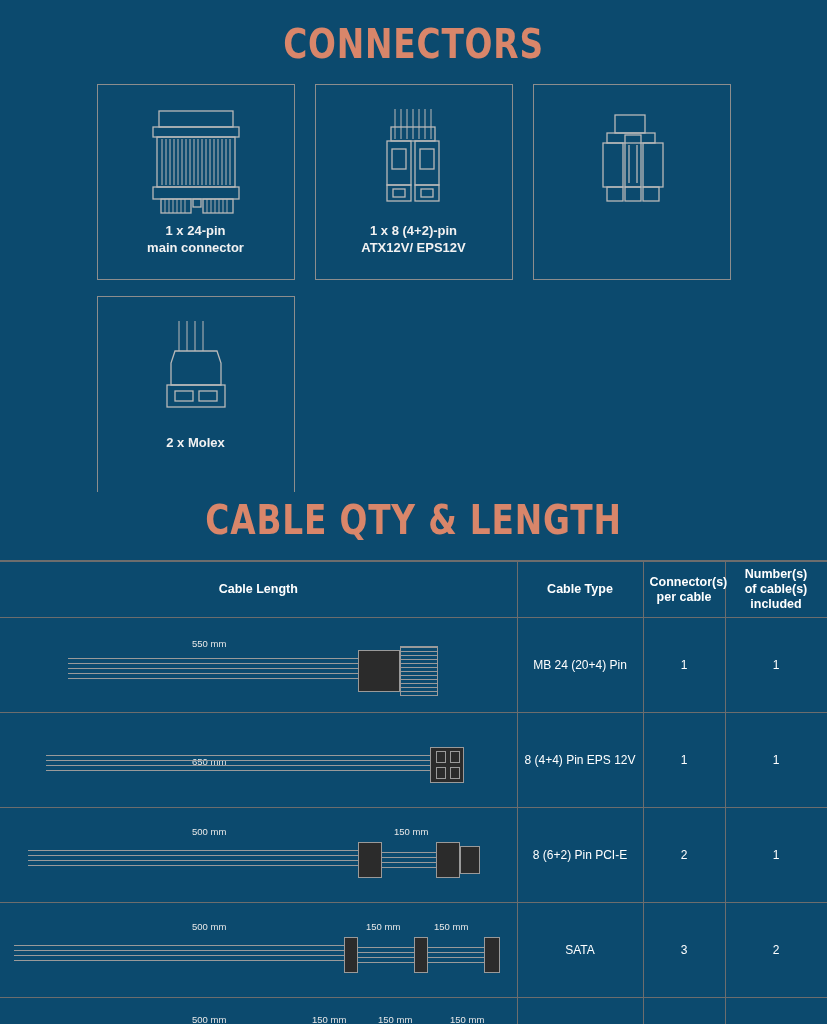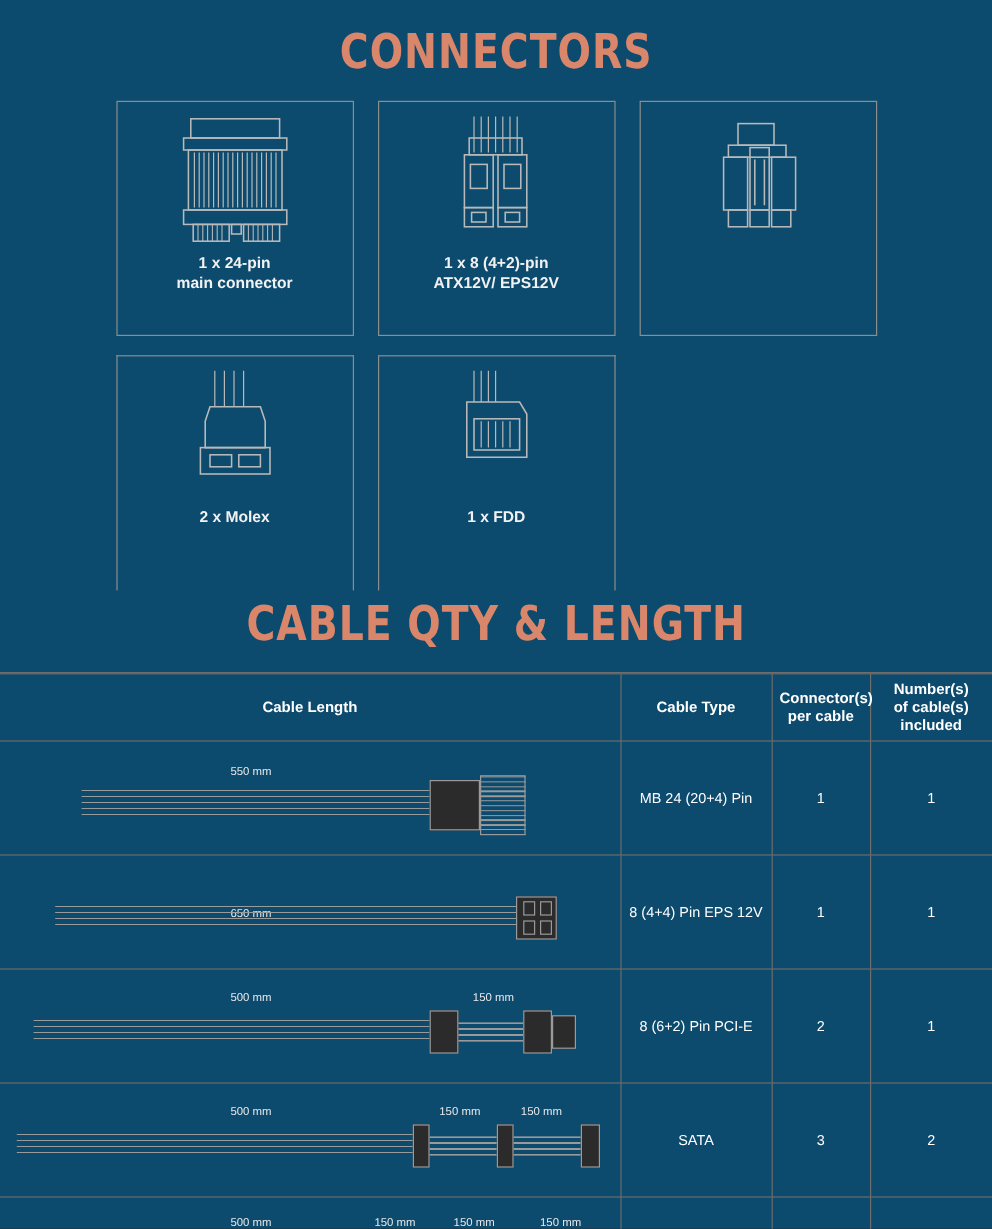--- a/index.html
+++ b/index.html
@@ -38,21 +38,21 @@
     display: grid;
     grid-template-columns: repeat(3, 198px);
     justify-content: center;
     column-gap: 20px;
     row-gap: 16px;
     margin-top: 18px;
   }
   .conn-cell {
     position: relative;
     height: 196px;
-    padding-top: 8px;
+    padding-top: 20px;
   }
   
   .conn-cell .bracket {
     position: absolute;
     inset: 0;
     border: 1px solid #8d8d8d;
     border-bottom: none;
     pointer-events: none;
   }
   .conn-cell.row1 .bracket { border-bottom: 1px solid #8d8d8d; }
@@ -257,45 +257,20 @@
           <rect x="36" y="68" width="58" height="22"></rect>
           <rect x="44" y="74" width="18" height="10"></rect>
           <rect x="68" y="74" width="18" height="10"></rect>
         </svg>
       </div>
       <div class="conn-label">
         <div>2 x Molex</div>
       </div>
     </div>
 
-    <div class="conn-cell">
-      <div class="bracket"></div>
-      <div class="conn-art">
-        <svg width="130" height="116" viewBox="0 0 130 116" fill="none" stroke="#b9b9b9" stroke-width="1.3">
-          <g stroke-width="1">
-            <line x1="46" y1="4" x2="46" y2="30"></line>
-              <line x1="52" y1="4" x2="52" y2="30"></line>
-            <line x1="58" y1="4" x2="58" y2="30"></line>
-              <line x1="64" y1="4" x2="64" y2="30"></line>
-          </g>
-          <path d="M40 30 L84 30 L90 40 L90 76 L40 76 Z"></path>
-          <rect x="46" y="44" width="38" height="26"></rect>
-          <g stroke-width="1">
-            <line x1="52" y1="46" x2="52" y2="68"></line>
-              <line x1="58" y1="46" x2="58" y2="68"></line>
-            <line x1="64" y1="46" x2="64" y2="68"></line>
-              <line x1="70" y1="46" x2="70" y2="68"></line>
-            <line x1="76" y1="46" x2="76" y2="68"></line>
-          </g>
-        </svg>
-      </div>
-      <div class="conn-label">
-        <div>1 x FDD</div>
-      </div>
-    </div>
   </div>
 
   <h1 class="section-title" id="cable-title">CABLE QTY &amp; LENGTH</h1>
 
   <div class="table-wrap">
     <table class="cables">
       <thead>
         <tr>
           <th class="col-len" style="text-align:center">Cable Length</th>
           <th class="col-type">Cable Type</th>

